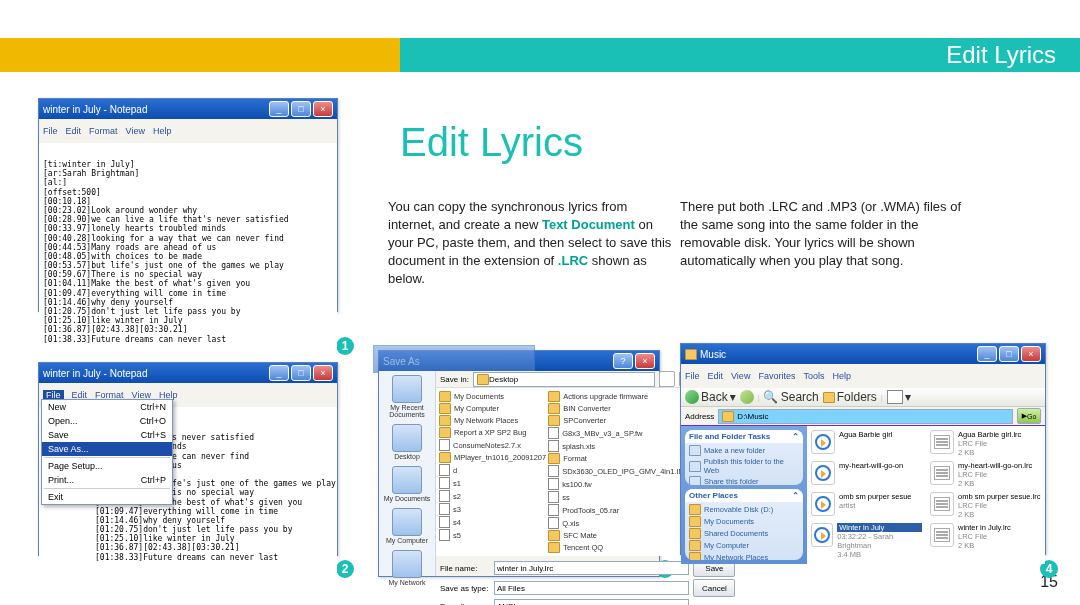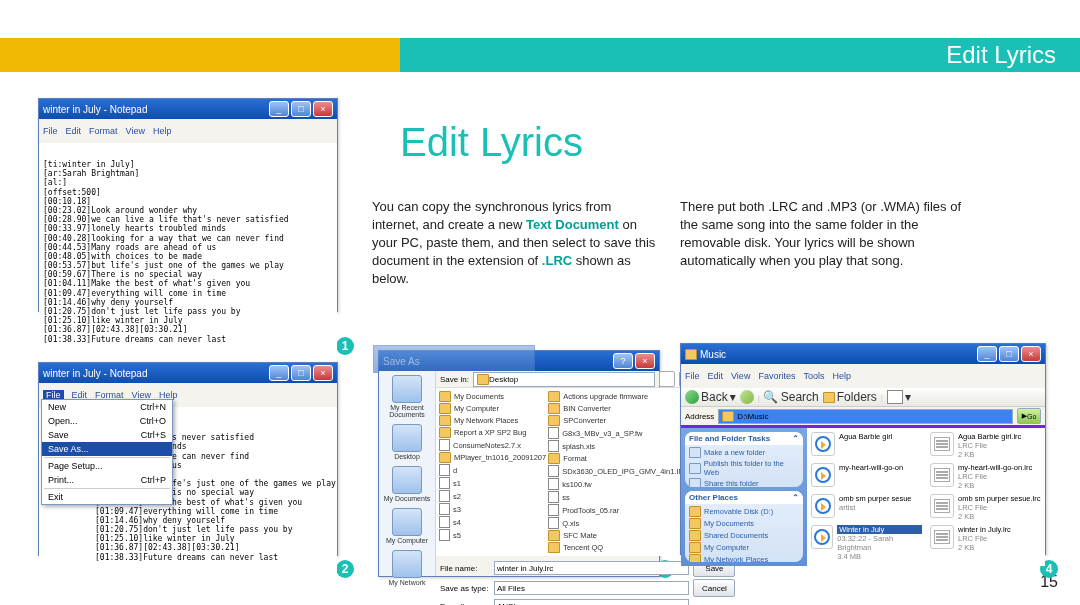--- a/index.html
+++ b/index.html
@@ -38,21 +38,21 @@
   .page-title {
     position: absolute;
     left: 400px;
     top: 120px;
     font-size: 40px;
     color: #1abfb6;
     font-weight: 300;
   }
   .body-text-1 {
     position: absolute;
-    left: 372px;
+    left: 388px;
     top: 198px;
     width: 285px;
     font-size: 13px;
     line-height: 18px;
     color: #222;
   }
   .body-text-2 {
     position: absolute;
     left: 680px;
     top: 198px;
@@ -318,23 +318,23 @@
     gap:4px;padding:0 4px;
     border-bottom: 1px solid #ccc;
   }
   .toolbar .tbtn { display:flex;align-items:center;gap:2px;font-size:12px;color:#333; }
   .tbtn .cir { width:14px;height:14px;border-radius:50%;background:linear-gradient(135deg,#8fd88f,#2f9f3f); }
   .tbtn .cir.g { background:linear-gradient(135deg,#c4e29a,#7fba45); }
   .addrbar {
     height: 18px;
     background: #f4f3ee;
     display:flex;align-items:center;padding:0 4px;gap:4px;
-    border-bottom:3px solid #6d28d9;
-  }
-  .addrbar .addrinput { flex:1;height:13px;border:1px solid #9ab;background:#3b82f6;font-size:8px;padding:0 3px;display:flex;align-items:center;gap:3px; }
+    border-bottom:1px solid #6d28d9;
+  }
+  .addrbar .addrinput { flex:1;height:13px;border:1px solid #9ab;background:#7dd3fc;font-size:8px;padding:0 3px;display:flex;align-items:center;gap:3px; }
   .addrbar .go { width:22px;height:14px;border:1px solid #9ab;background:linear-gradient(to bottom,#d0f0a0,#8fc850);border-radius:2px;font-size:7px;display:flex;align-items:center;justify-content:center; }
   .sidepanel {
     width:118px;
     background: linear-gradient(to bottom,#7aa5e2,#5f8fd5);
     padding: 4px;
     display:flex;flex-direction:column;gap:4px;
   }
   .panelbox {
     background: linear-gradient(to bottom,#e6effc,#d3e2f6);
     border-radius: 8px;

